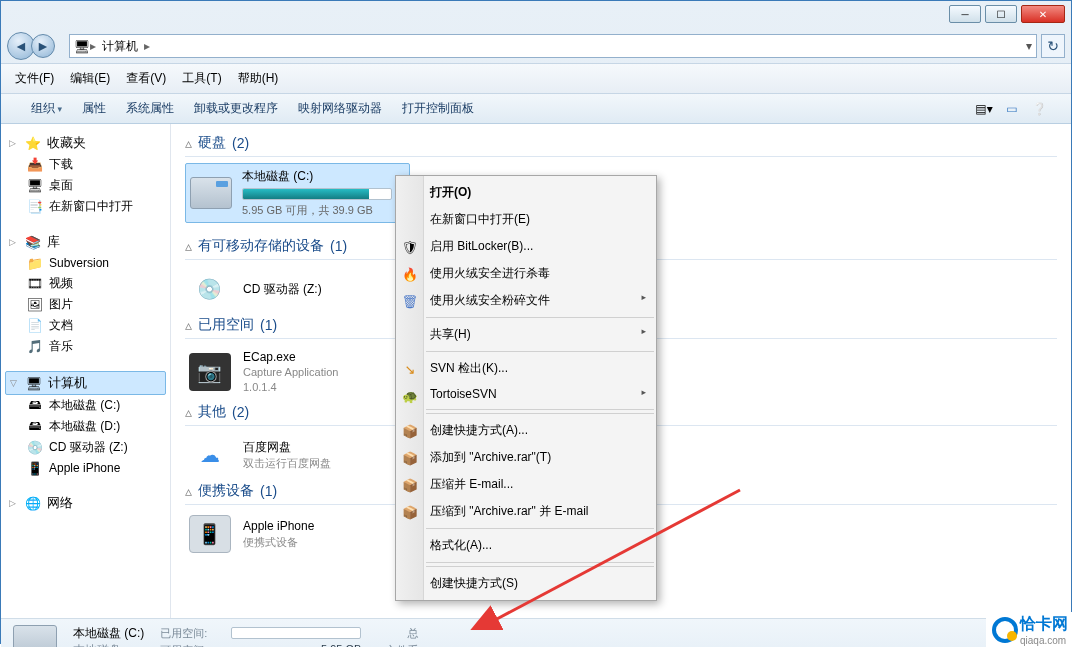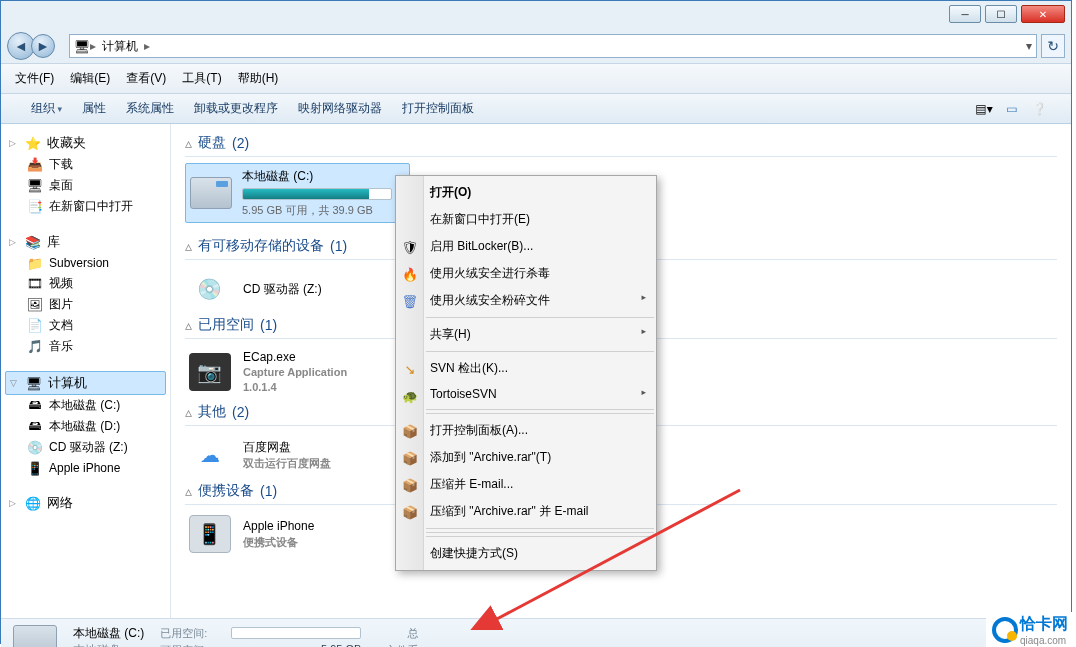--- a/index.html
+++ b/index.html
@@ -54,21 +54,21 @@
 .drive .dinfo { }
 .drive .dname { font-size: 12px; }
 .drive .bar { width: 150px; height: 12px; border: 1px solid #b2c2cf; background: #fff; border-radius: 2px; margin: 3px 0; overflow: hidden; }
 .drive .barfill { height: 100%; background: linear-gradient(#27bcc4, #147d83); }
 .drive .barfill.red { background: linear-gradient(#f26b6b, #c92020); }
 .drive .dfree { font-size: 11px; color: #666; }
 
 .app-item { display: flex; align-items: center; gap: 12px; padding: 4px; width: 240px; }
 .app-item .aicon { width: 42px; height: 38px; border-radius: 4px; display:flex;align-items:center;justify-content:center;font-size:20px; }
 .app-item .ainfo div { line-height: 1.35; }
-.app-item .asub { color: #888; font-size: 11px; font-weight: bold; }
+.app-item .asub { color: #888; font-size: 11px; }
 
 
 .sbar { height: 46px; border-top: 1px solid #d0dde8; background: linear-gradient(#f0f6fb,#e4eef6); display: flex; align-items: center; padding: 0 12px; font-size: 12px; gap: 16px; }
 .sbar .sicon { width: 44px; height: 34px; background: linear-gradient(#d9e2ea,#b4c2cf); border: 1px solid #8ea0b1; border-radius: 3px; }
 .sbar .sgrid { display: grid; grid-template-columns: auto auto auto; gap: 2px 24px; font-size: 11px; text-align: right; }
 .sbar .slab { color: #7a8a98; }
 .sbar .sval { color: #2a3b4a; }
 .sbar .sbar-inner { width: 130px; height: 12px; border: 1px solid #b2c2cf; border-radius: 2px; display: inline-block; vertical-align: middle; background: #fff; overflow: hidden; }
 .sbar .sbar-fill { height: 100%; background: linear-gradient(#27bcc4,#147d83); width: 85%; }
 
@@ -332,25 +332,26 @@
     <li><span class="cicon">🛡</span><span>启用 BitLocker(B)...</span></li>
     <li><span class="cicon" style="color:#f57c00">🔥</span><span>使用火绒安全进行杀毒</span></li>
     <li class="sub"><span class="cicon" style="color:#4a78c8">🗑</span><span>使用火绒安全粉碎文件</span></li>
     <li class="sep"></li>
     <li class="sub">共享(H)</li>
     <li class="sep"></li>
     <li><span class="cicon" style="color:#d98b1a">↘</span><span>SVN 检出(K)...</span></li>
     <li class="sub"><span class="cicon" style="color:#3a8a3a">🐢</span><span>TortoiseSVN</span></li>
     <li class="sep"></li>
     <li class="sep"></li>
-    <li><span class="cicon">📦</span><span>打开控制面板(A)...</span></li>
+    <li><span class="cicon">📦</span><span>创建快捷方式(A)...</span></li>
     <li><span class="cicon">📦</span><span>添加到 "Archive.rar"(T)</span></li>
     <li><span class="cicon">📦</span><span>压缩并 E-mail...</span></li>
     <li><span class="cicon">📦</span><span>压缩到 "Archive.rar" 并 E-mail</span></li>
     <li class="sep"></li>
+    <li>格式化(A)...</li>
     <li class="sep"></li>
     <li class="sep"></li>
     <li>创建快捷方式(S)</li>
 
   </ul>
 </div>
 
 <svg class="arrow-svg" viewBox="0 0 320 150">
   <defs>
       <marker id="ah" markerWidth="12" markerHeight="10" refX="1" refY="5" orient="auto">

